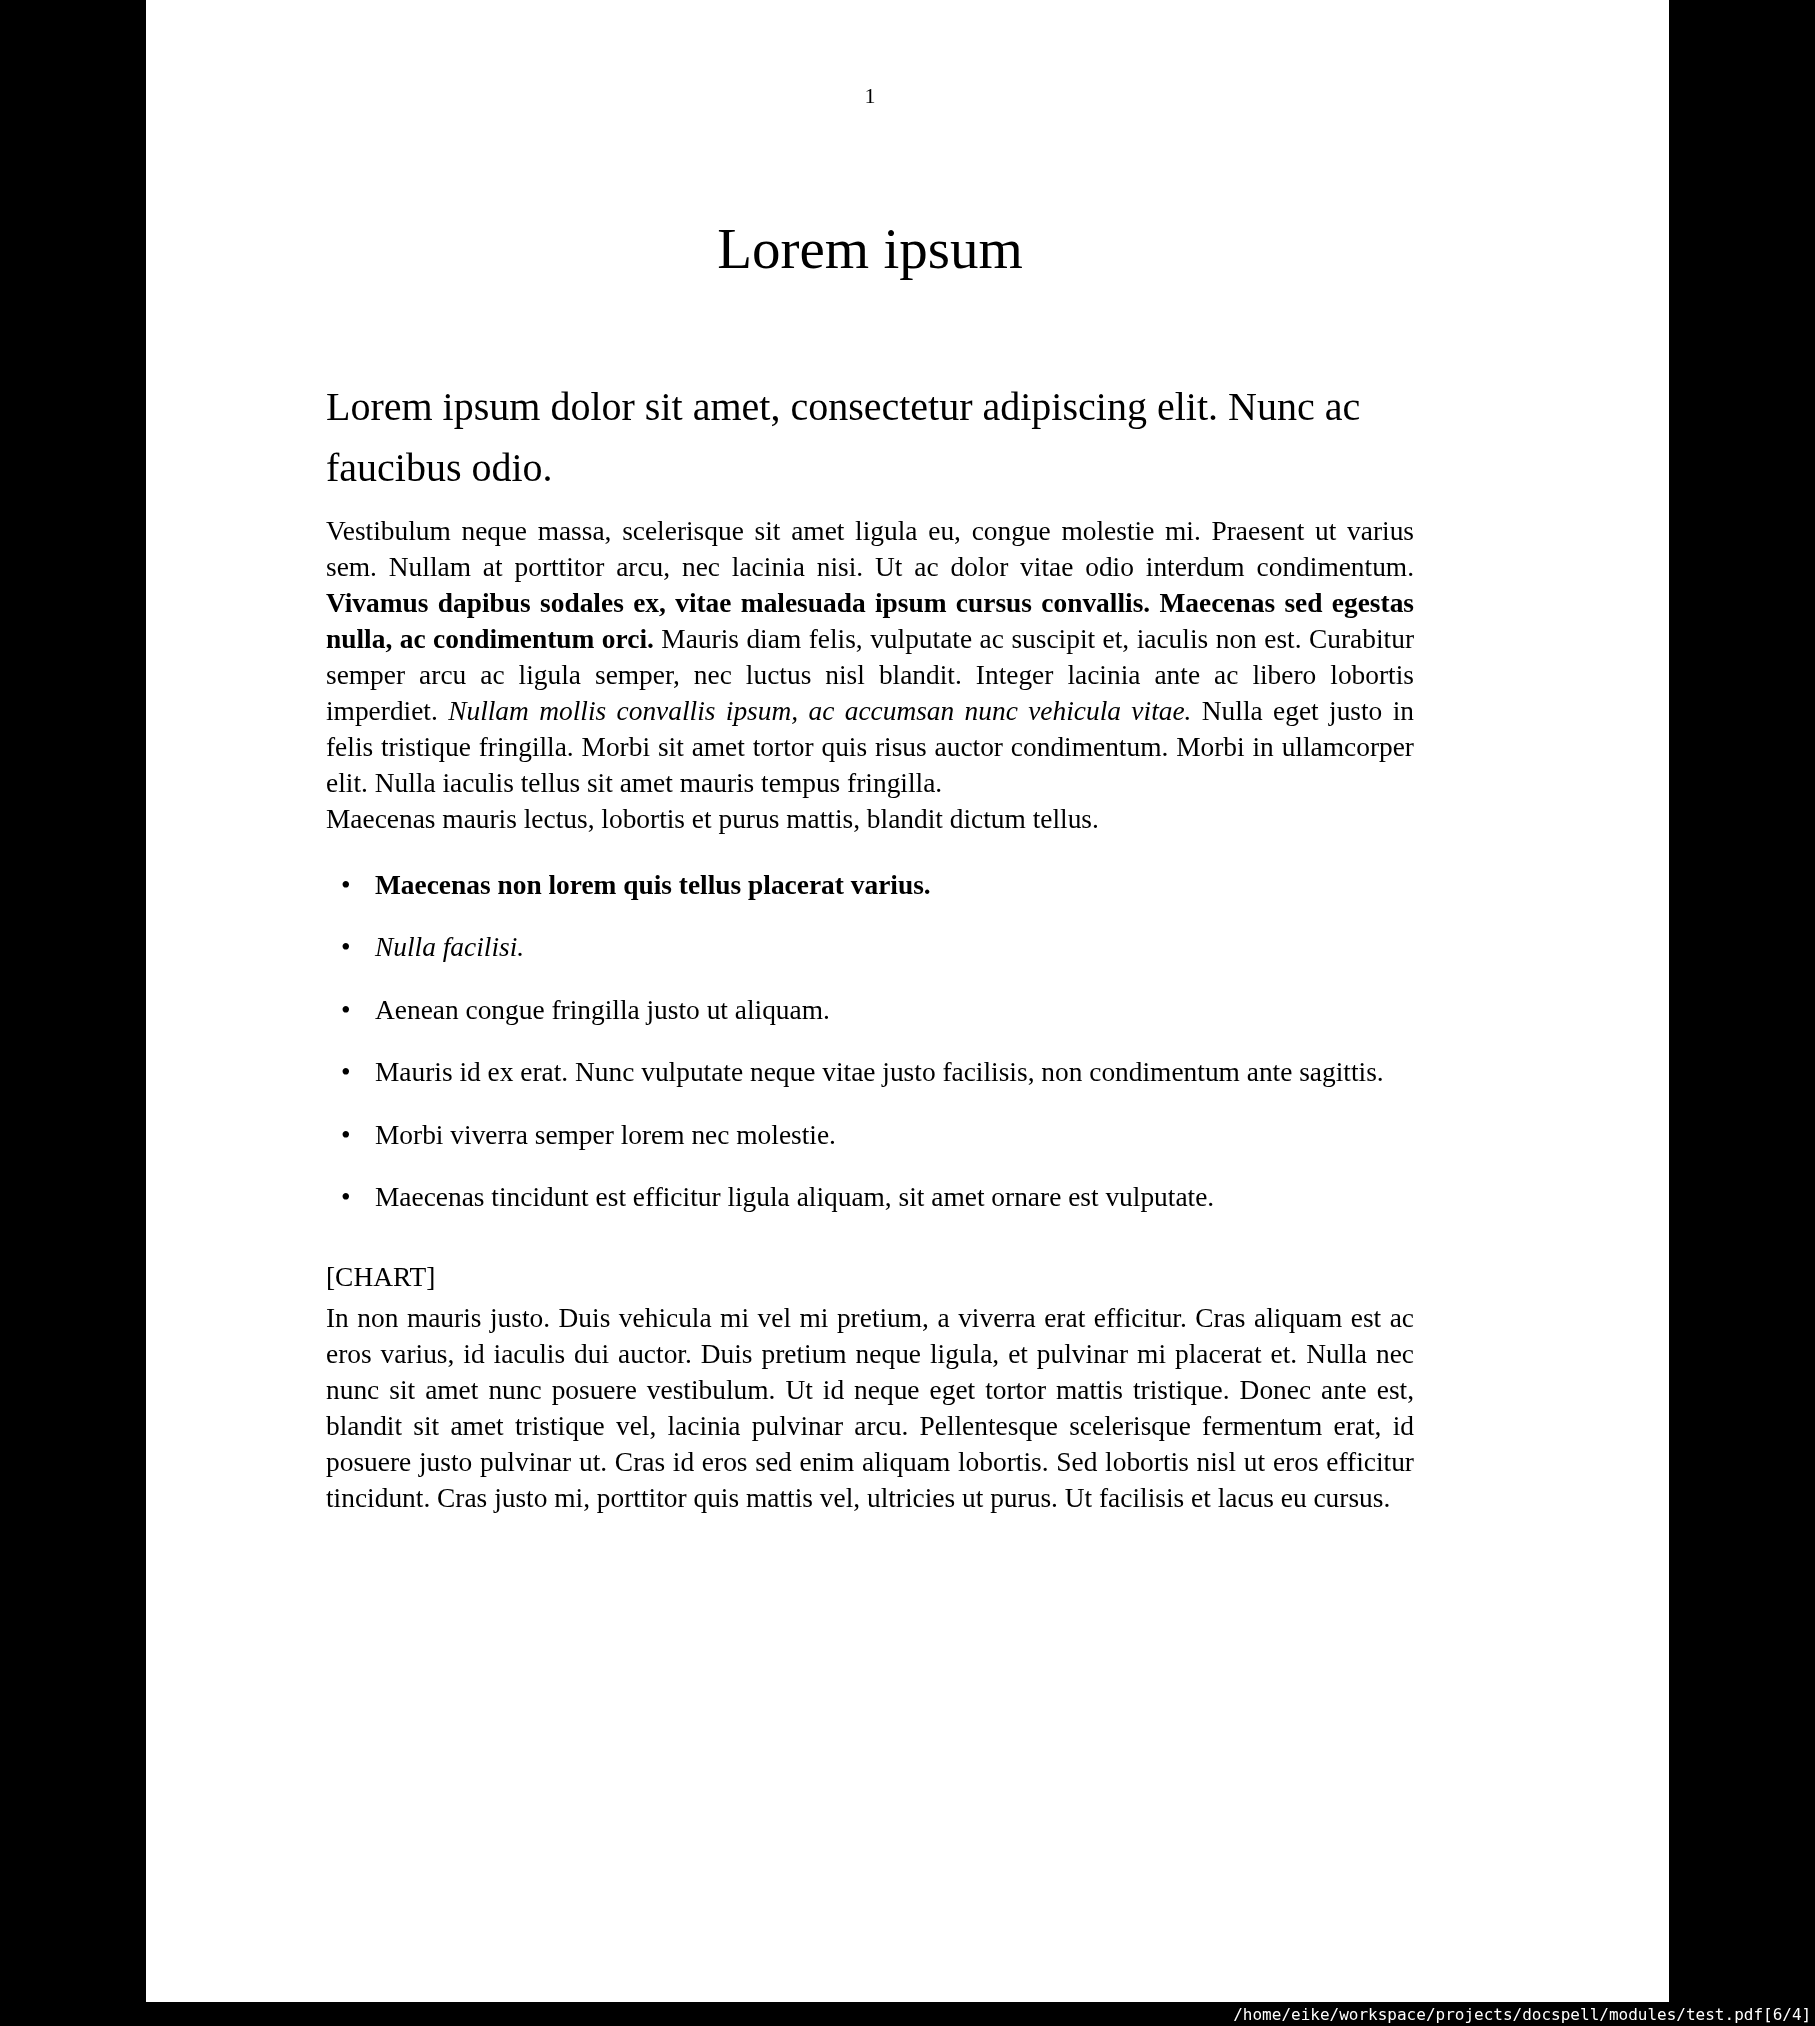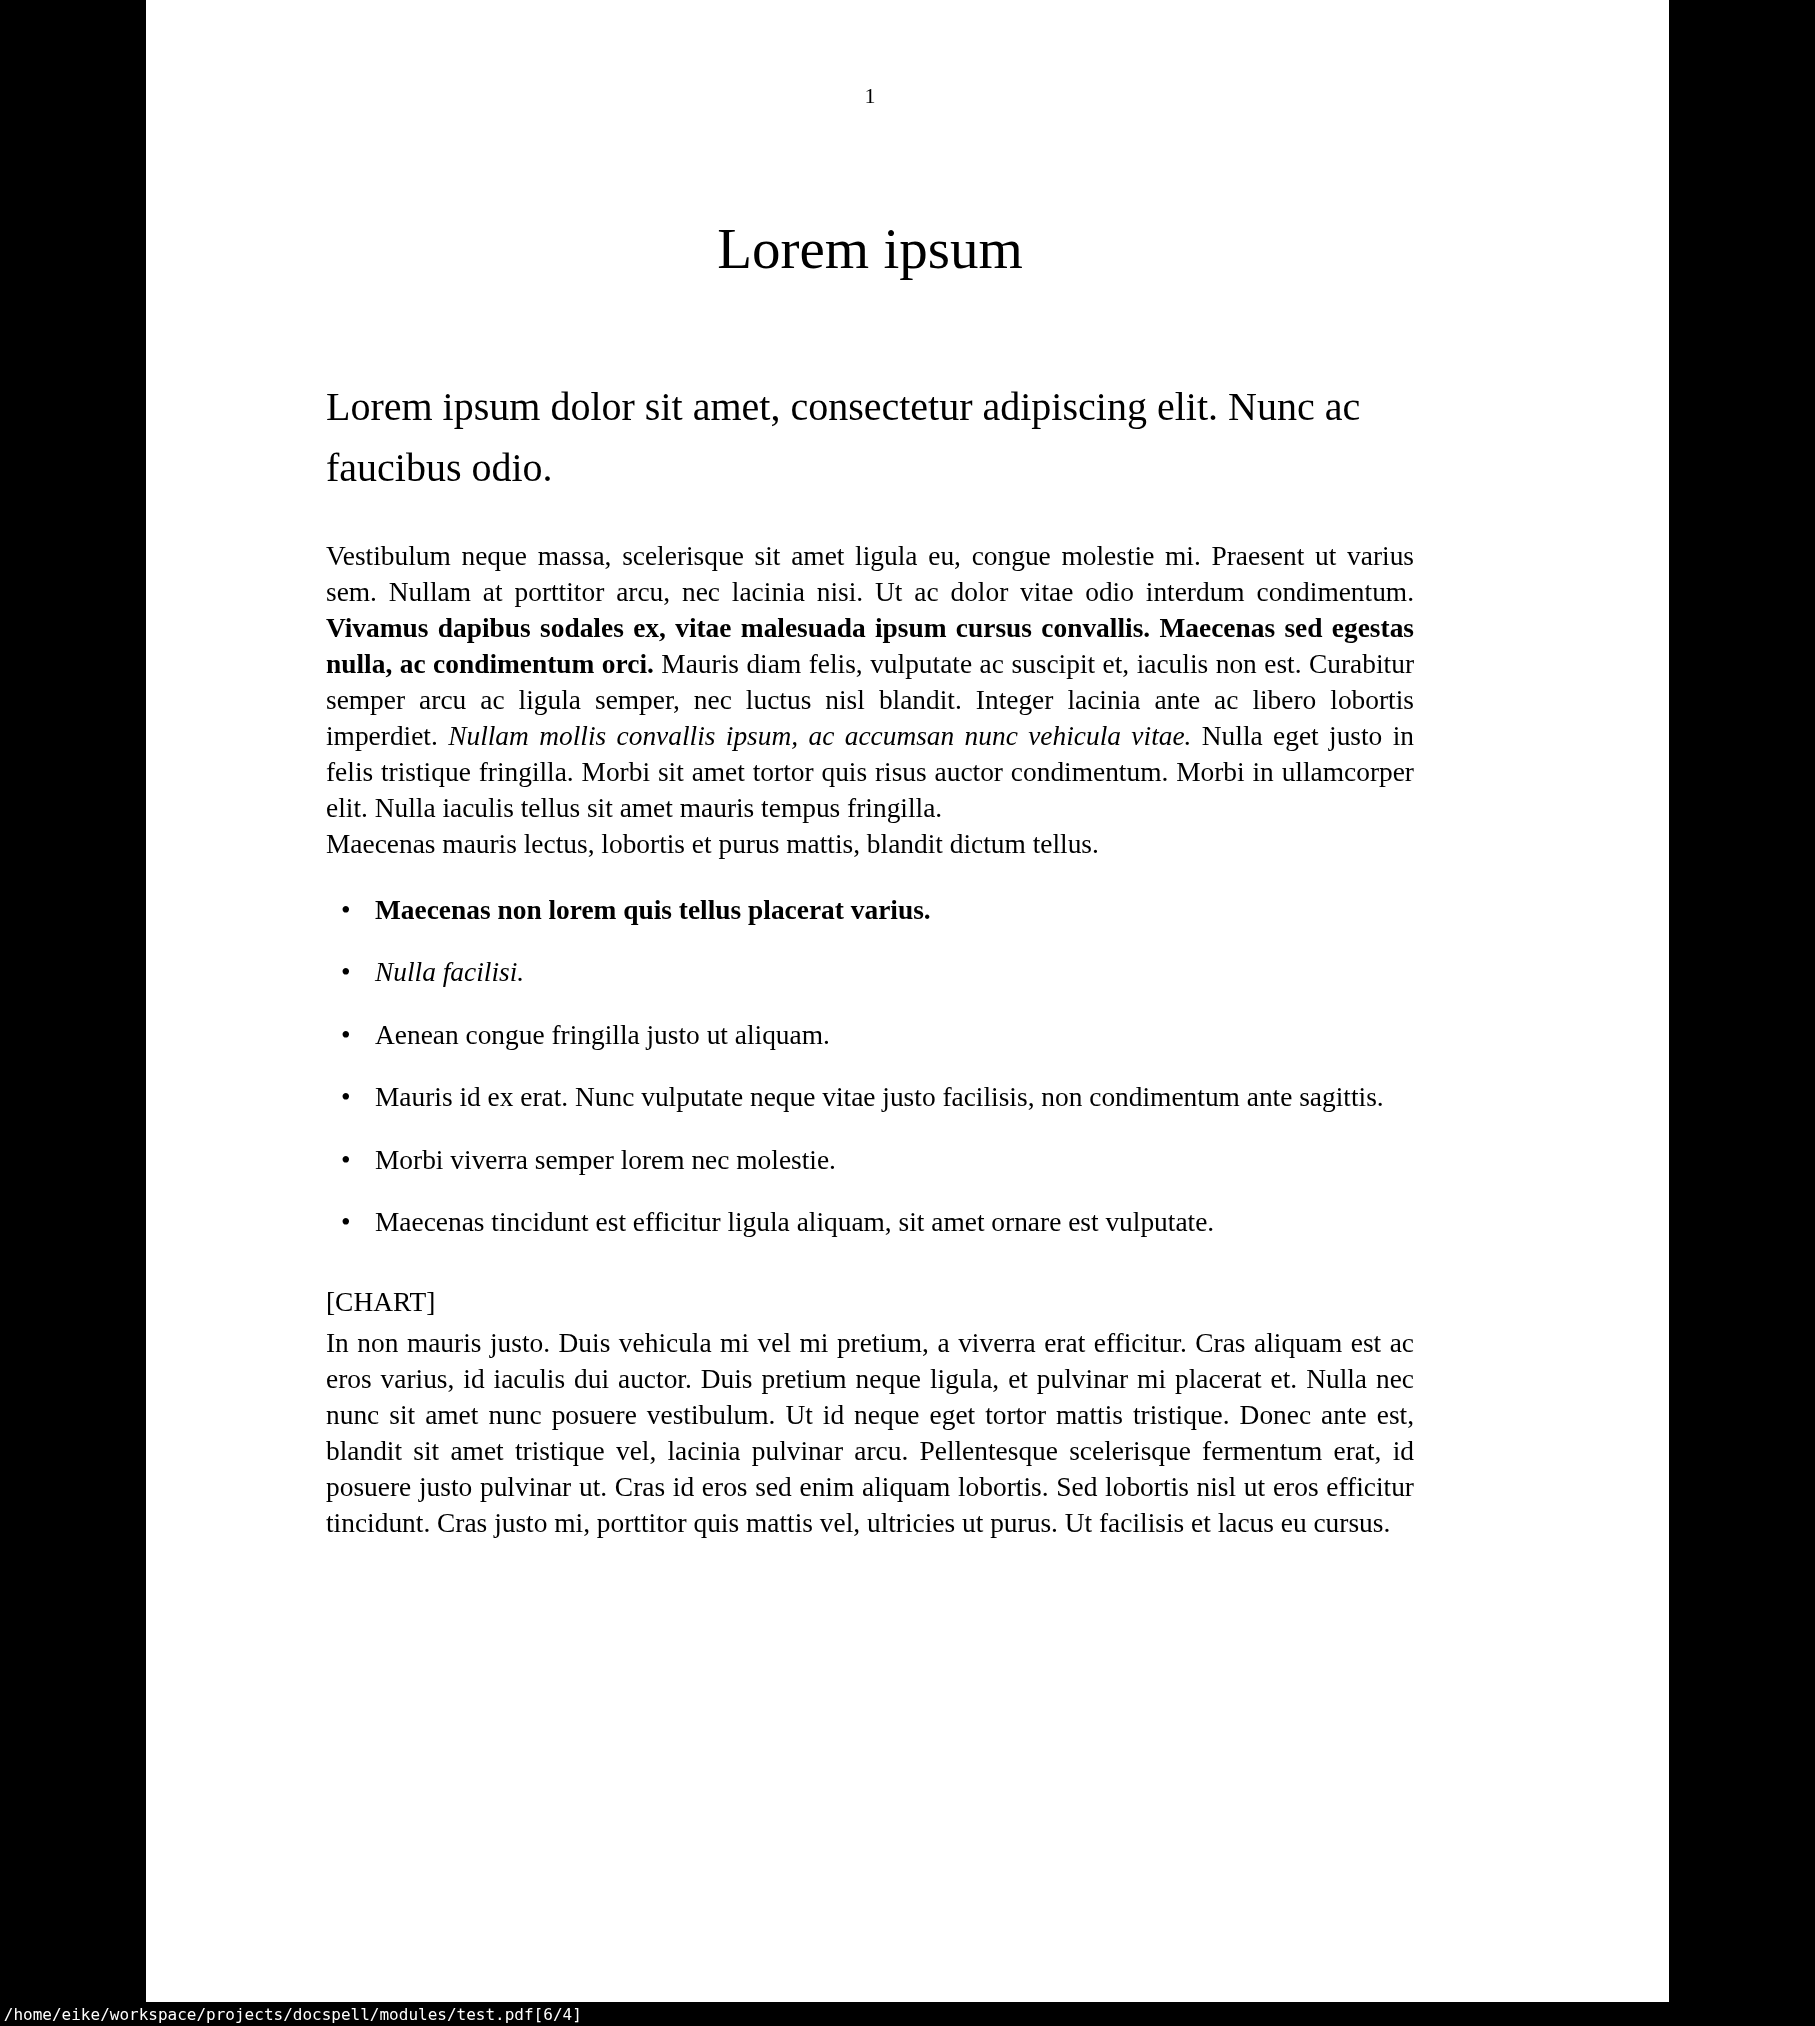--- a/index.html
+++ b/index.html
@@ -47,21 +47,21 @@
     font-weight: normal;
     line-height: 61px;
     text-align: left;
   }
   .body {
     margin: 0;
     font-size: 27.4px;
     line-height: 36px;
     text-align: justify;
   }
-  .p1 { margin-top: 40px; }
+  .p1 { margin-top: 15px; }
   .p2 { }
   .bullets {
     margin: 30px 0 0 0;
     padding: 0;
     list-style: none;
   }
   .bullets li {
     position: relative;
     padding-left: 49px;
     margin-bottom: 26.5px;
@@ -82,21 +82,21 @@
     position: absolute;
     left: 0;
     bottom: 0;
     width: 1815px;
     height: 24px;
     background: #000000;
     color: #ffffff;
     font-family: "DejaVu Sans Mono", monospace;
     font-size: 16px;
     display: flex;
-    justify-content: flex-start;
+    justify-content: flex-end;
     align-items: center;
     padding: 0 3.8px;
     box-sizing: border-box;
     white-space: pre;
   }
 </style>
 </head>
 <body>
 
 <div class="window">

